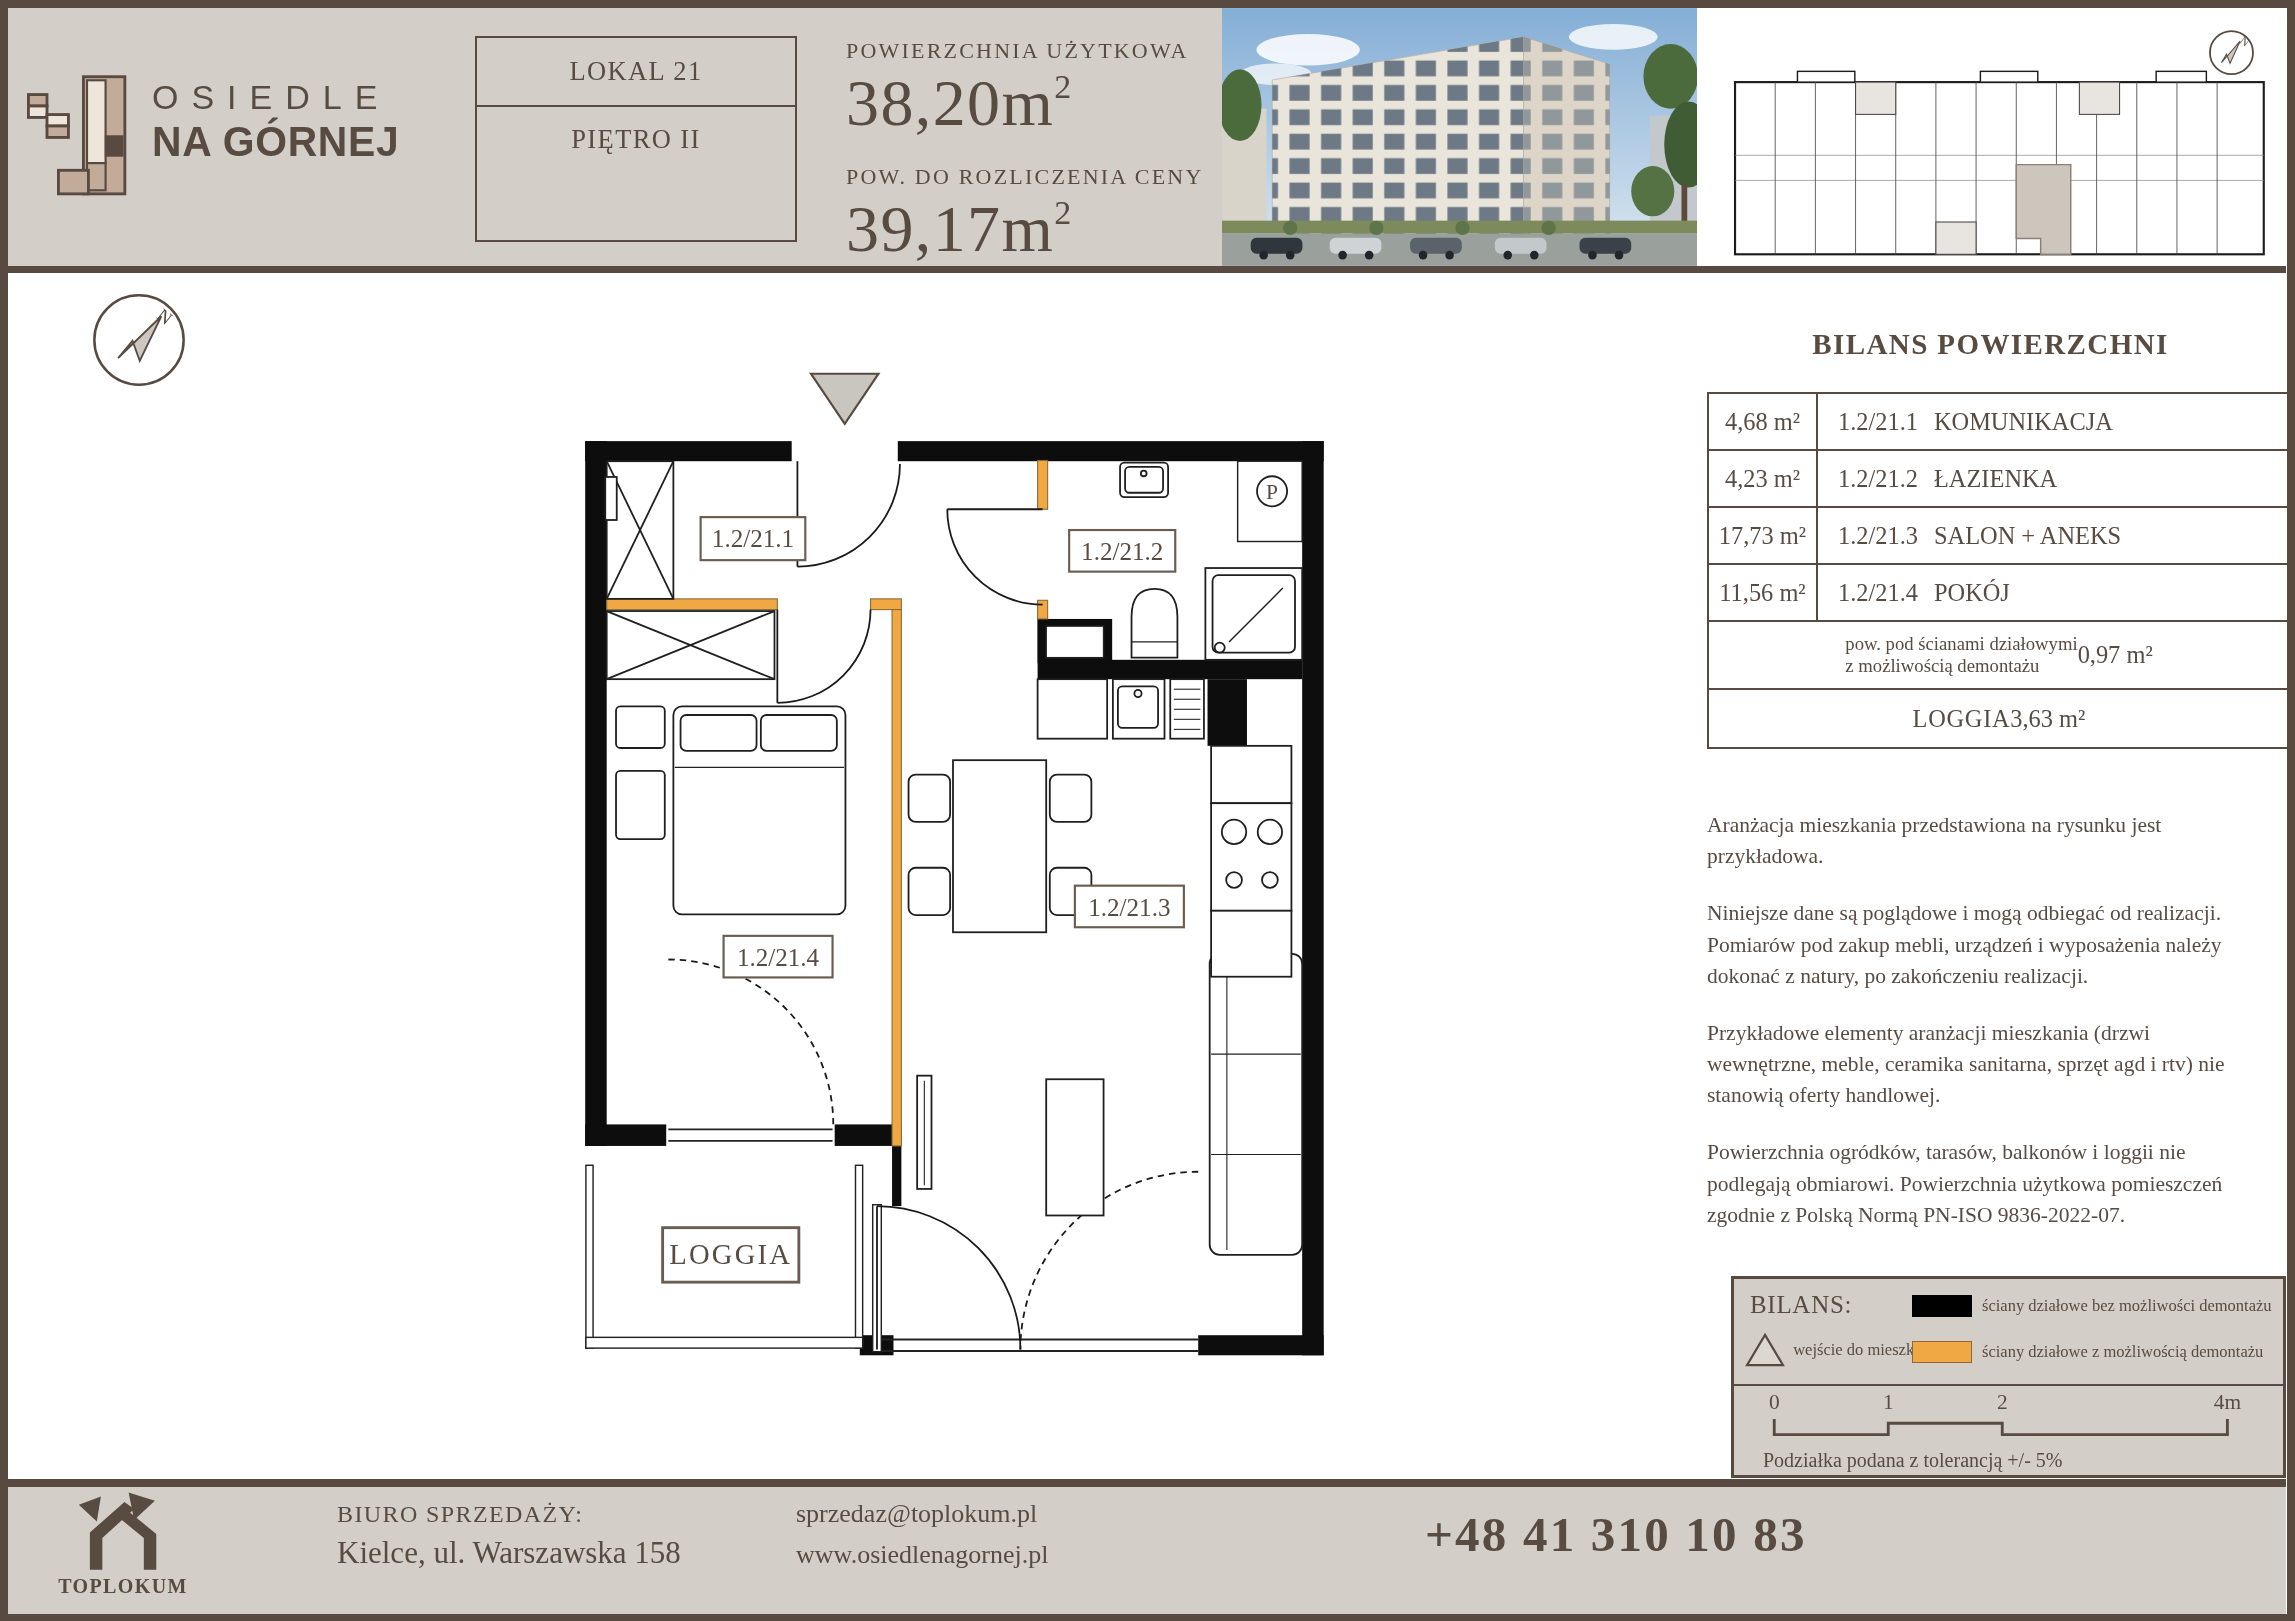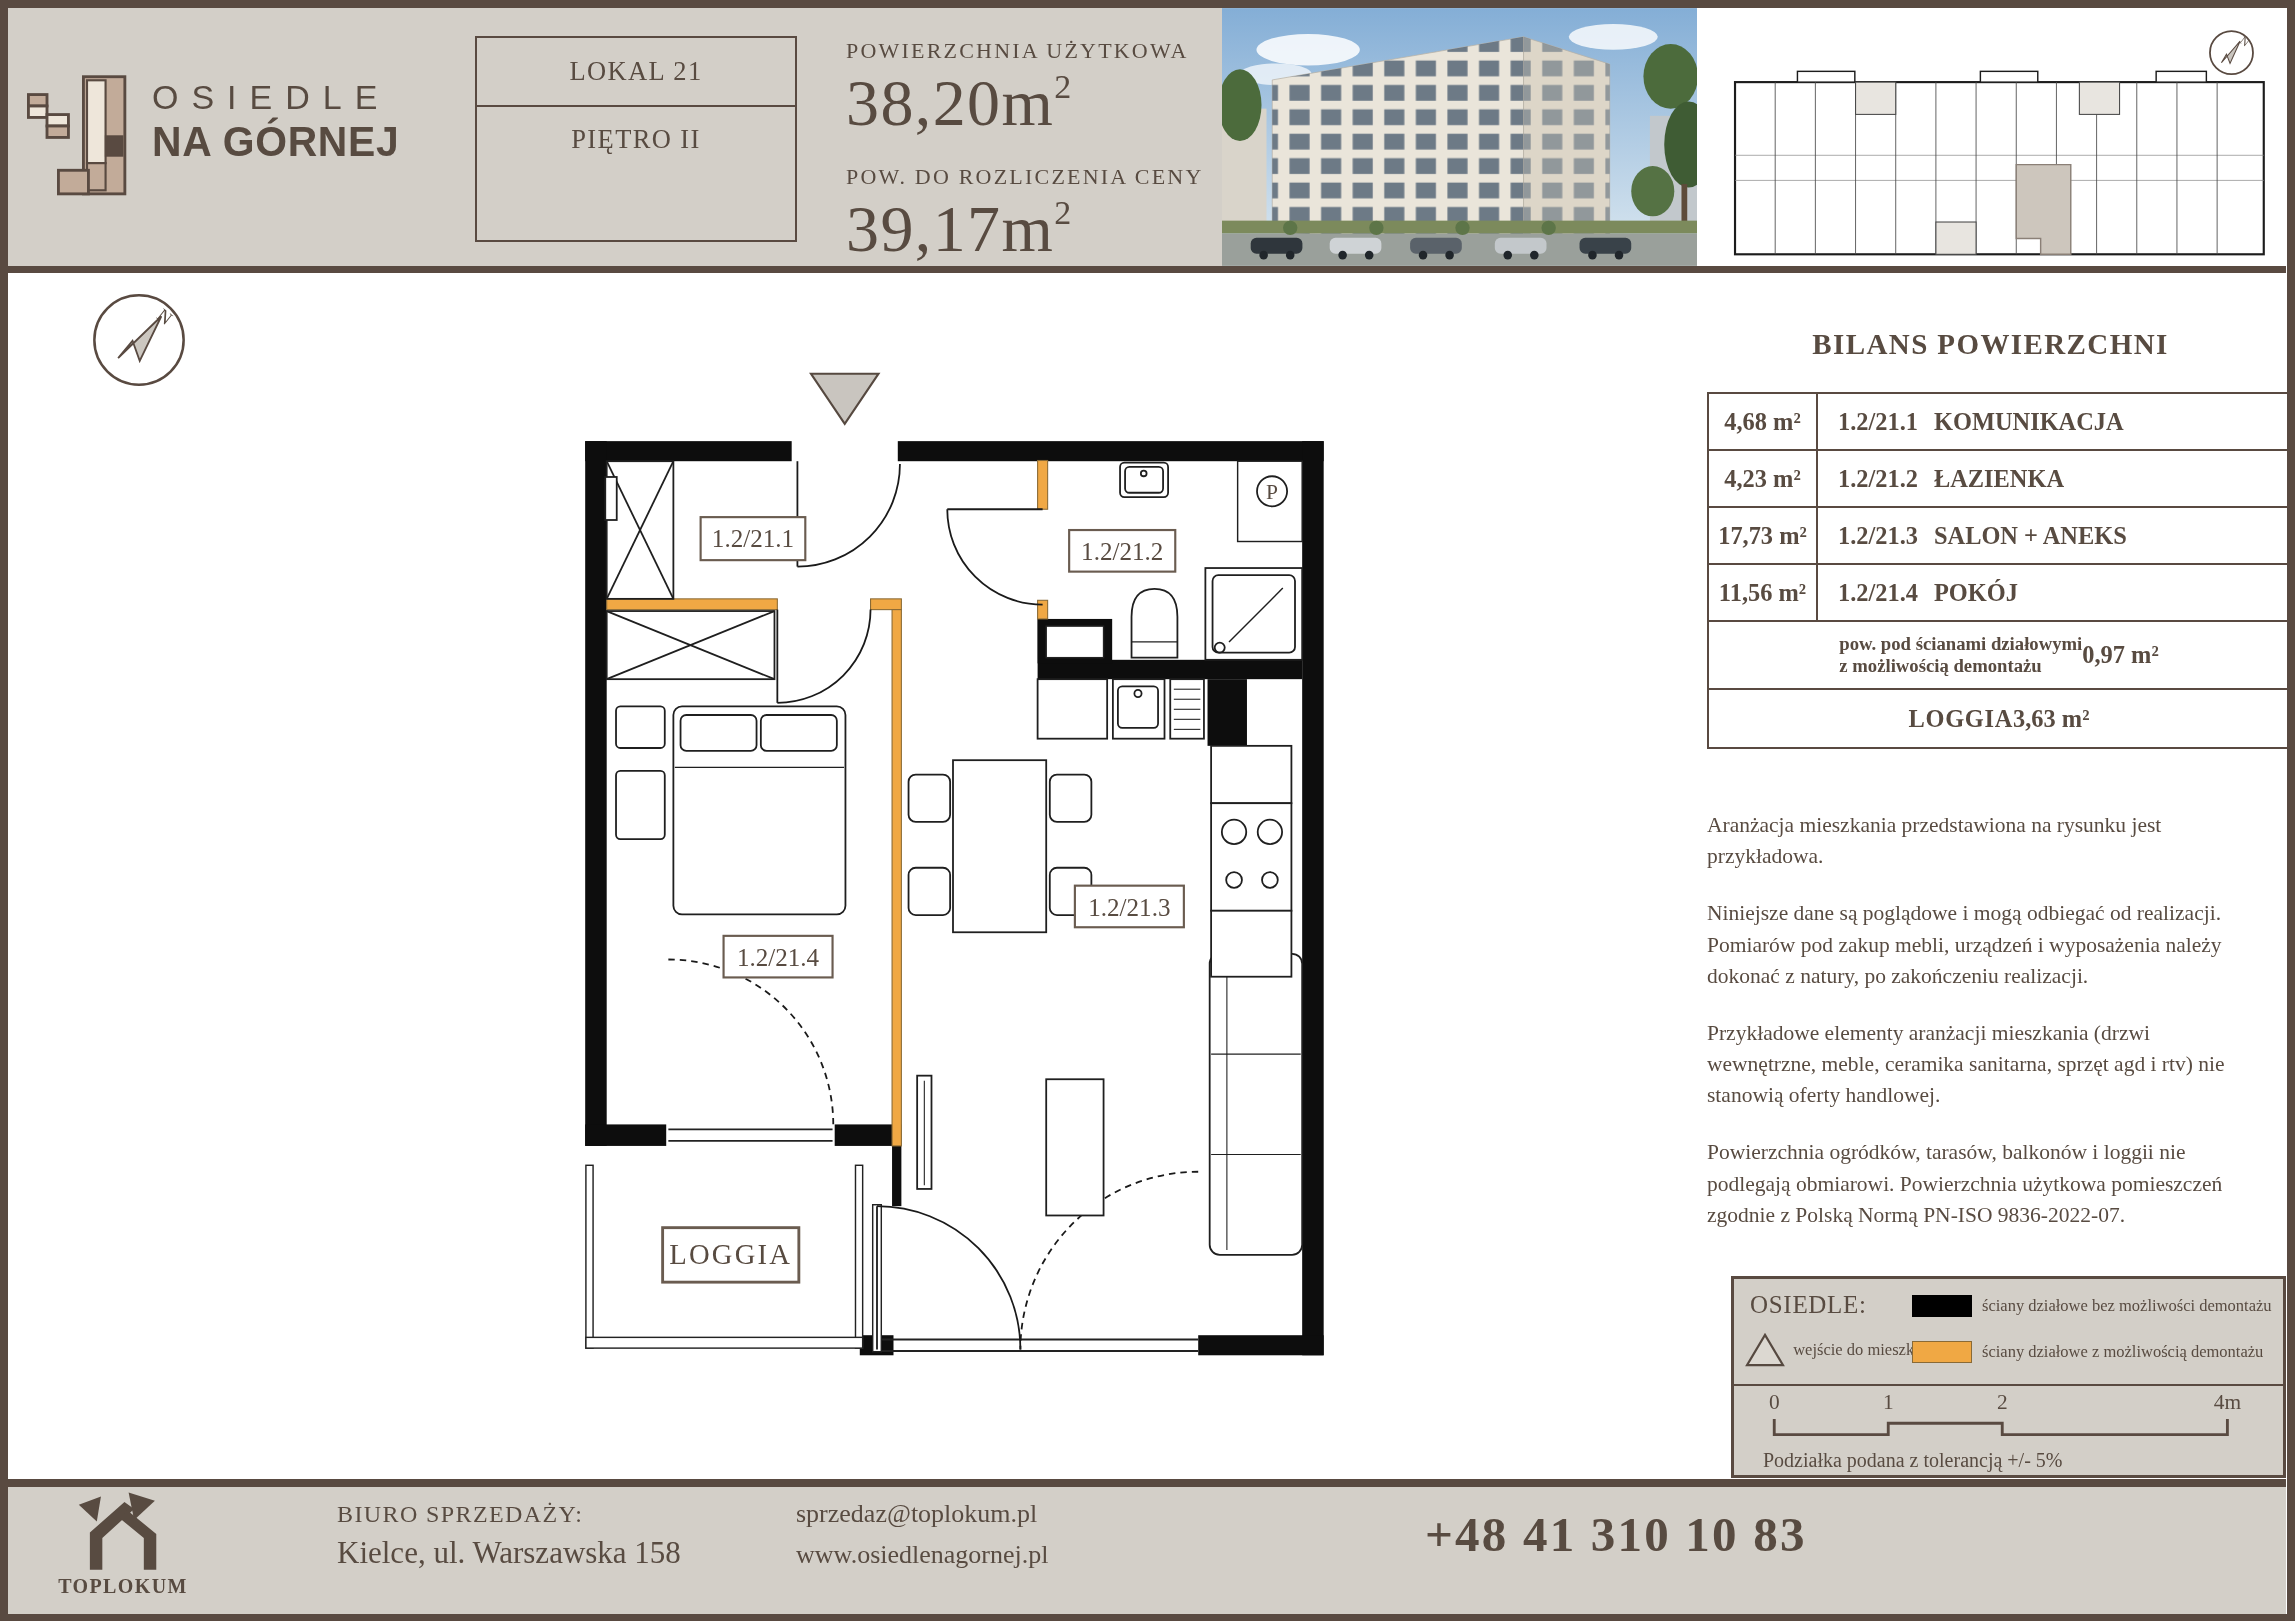--- a/index.html
+++ b/index.html
@@ -23,21 +23,21 @@
   .area-label.second{margin-top:29px;}
   .area-value{font-size:66px;line-height:.98;margin-top:5.7px;letter-spacing:1.4px;}
   .area-value sup{font-size:34px;vertical-align:27px;letter-spacing:0;}
   .photo{left:1214px;top:0;width:476px;height:258px;}
   .overview{left:1689px;top:0;width:589px;height:258px;background:#fff;}
   
   .compass{left:77px;top:278px;width:108px;height:108px;}
   .plan{left:565px;top:354px;width:760px;height:1076px;}
   .panel-title{left:1699px;top:320px;width:567px;text-align:center;font-size:29px;
                letter-spacing:1.4px;font-weight:bold;}
-  .bal-table{left:1699px;top:384px;width:584px;border:2.2px solid #594a41;box-sizing:border-box;background:#fff;font-weight:bold;}
+  .bal-table{left:1699px;top:384px;width:584px;border:2.2px solid #594a41;box-sizing:border-box;background:#fff;}
   .bal-row{display:grid;grid-template-columns:109px 1fr;height:55px;}
   .bal-row + .bal-row,.bal-wide + .bal-wide,.bal-row + .bal-wide{border-top:2.2px solid #594a41;}
   .bal-area{display:flex;align-items:center;justify-content:center;font-size:24.4px;border-right:2.2px solid #594a41;}
   .bal-name{display:flex;align-items:center;padding-left:20px;font-size:24.4px;gap:16px;}
   .bal-wide{display:flex;align-items:center;justify-content:center;padding:0 26px;}
   .bal-wide.partition{height:66px;}
   .bal-wide.loggia{height:57px;}
   .bal-small{font-size:18.7px;line-height:1.18;}
   .bal-val{font-size:24.4px;}
   .bal-loggia-label{font-size:24.4px;letter-spacing:0.7px;}
@@ -387,21 +387,21 @@
 
   <div class="abs paras">
     <p>Aranżacja mieszkania przedstawiona na rysunku jest przykładowa.</p>
     <p>Niniejsze dane są poglądowe i mogą odbiegać od realizacji. Pomiarów pod zakup mebli, urządzeń i wyposażenia należy dokonać z natury, po zakończeniu realizacji.</p>
     <p>Przykładowe elementy aranżacji mieszkania (drzwi wewnętrzne, meble, ceramika sanitarna, sprzęt agd i rtv) nie stanowią oferty handlowej.</p>
     <p>Powierzchnia ogródków, tarasów, balkonów i loggii nie podlegają obmiarowi. Powierzchnia użytkowa pomieszczeń zgodnie z Polską Normą PN-ISO 9836-2022-07.</p>
   </div>
 
   <div class="abs legend">
     <div class="legend-top">
-      <div class="legend-title">OSIEDLE:</div>
+      <div class="legend-title">BILANS:</div>
       <div class="entrance-item">
         <svg width="42" height="36" viewBox="0 0 58 50">
           <polygon points="29,4 54,46 4,46" fill="#dcd8d1" stroke="#564940" stroke-width="3"></polygon>
         </svg>
         <span class="entrance-label">wejście do mieszkania</span>
       </div>
       <div class="swatch-row" style="top:16px">
         <span class="swatch fixed"></span>
         <span class="swatch-label">ściany działowe bez możliwości demontażu</span>
       </div>

